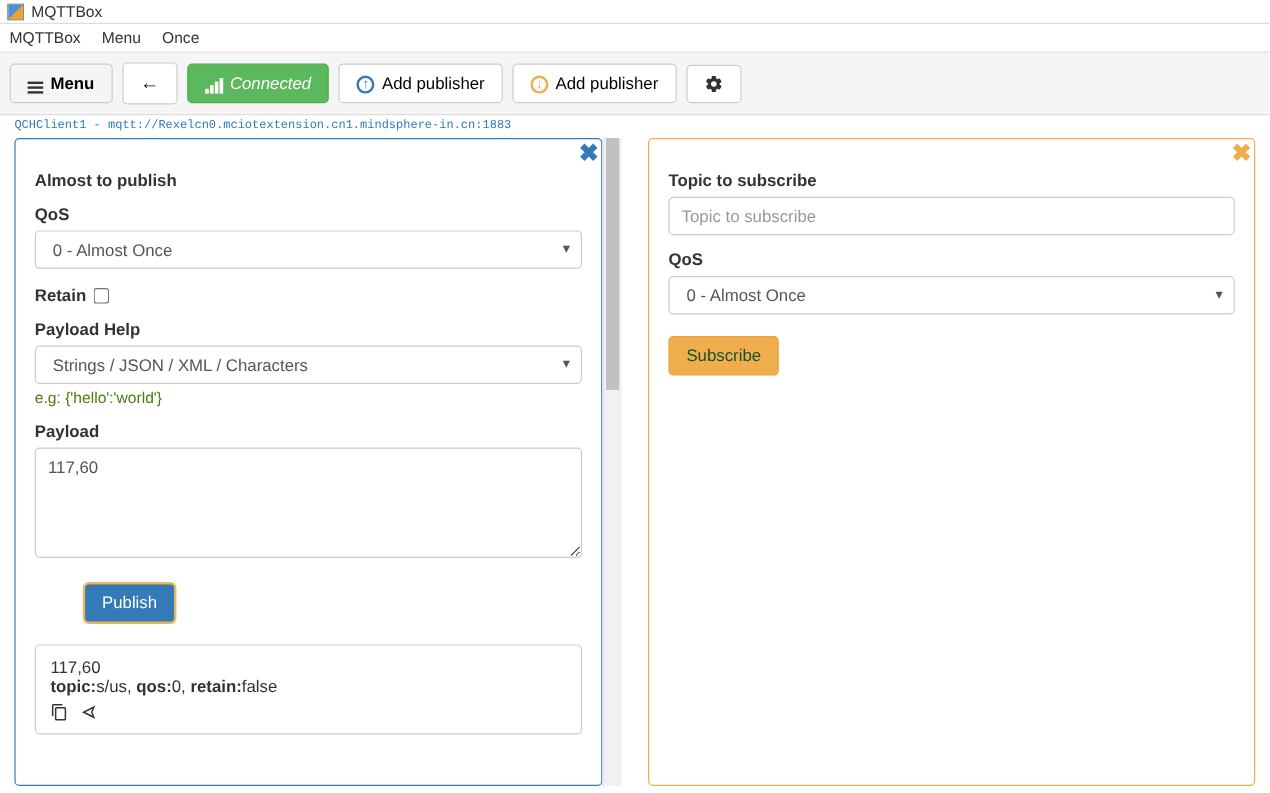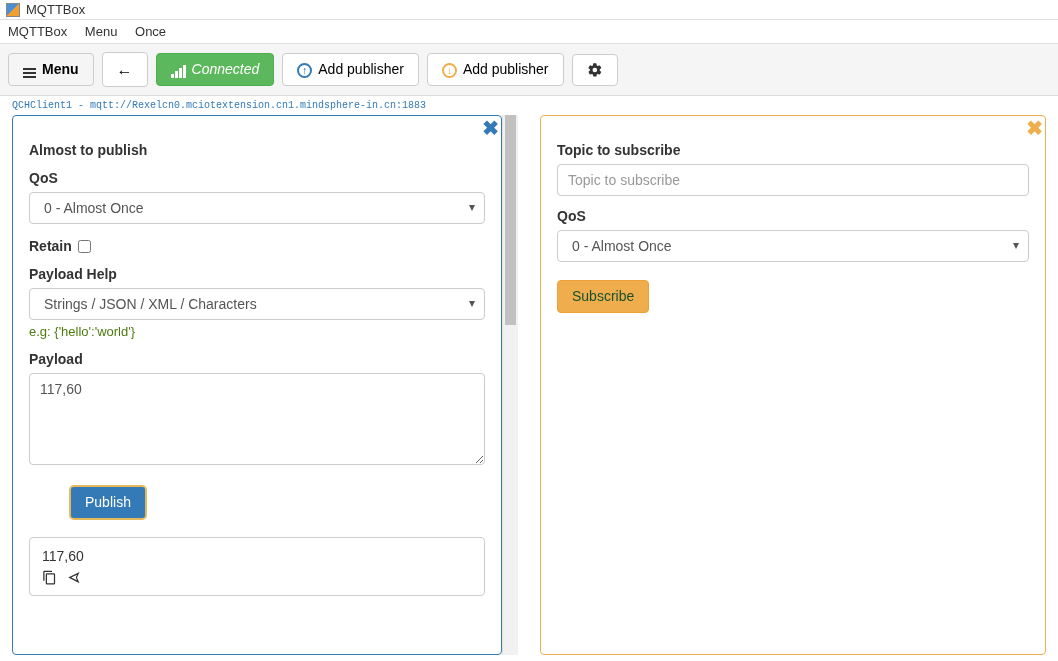--- a/index.html
+++ b/index.html
@@ -132,20 +132,23 @@
 
       <label class="lbl">Payload</label>
       <textarea class="form-control" style="">117,60</textarea>
 
       <div style="margin-top:18px;padding-left:41px;">
         <button class="btn btn-primary">Publish</button>
       </div>
 
       <div class="sent-box">
         <div>117,60</div>
+        <div>
+          <b>topic:</b><span>s/us, </span><b>qos:</b><span>0, </span><b>retain:</b><span>false</span>
+        </div>
         <div class="sent-icons">
           <svg viewBox="0 0 24 24">
               <path d="M16 1H4a2 2 0 0 0-2 2v14h2V3h12V1zm3 4H8a2 2 0 0 0-2 2v14a2 2 0 0 0 2 2h11a2 2 0 0 0 2-2V7a2 2 0 0 0-2-2zm0 16H8V7h11v14z"></path>
             </svg>
           <svg viewBox="0 0 24 24">
               <path d="M2 12l18-9-4 9 4 9-18-9zm4.5 0l9.5 4.5L14 12l2-4.5L6.5 12z"></path>
             </svg>
         </div>
       </div>
     </div>

